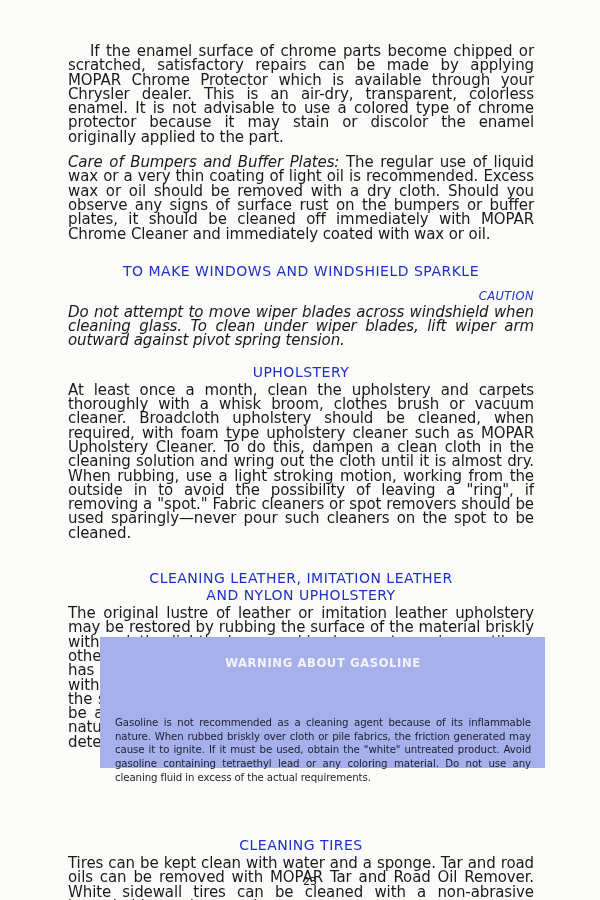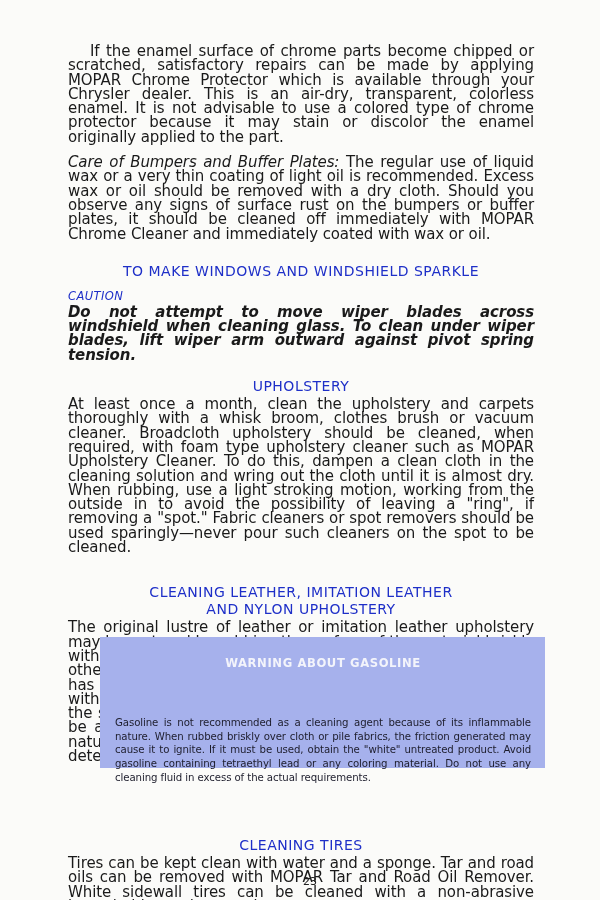--- a/index.html
+++ b/index.html
@@ -15,24 +15,24 @@
     margin: 0; font-size: 15px; line-height: 14.3px;
     text-align: justify; letter-spacing: -0.1px;
   }
   .indent { text-indent: 22px; }
   .runin { font-weight: normal; font-style: italic; }
   h2 {
     margin: 0; color: #1e2fc8; font-weight: normal; text-align: center;
     font-size: 14px; letter-spacing: 0.5px; line-height: 17px;
   }
   .caution-label {
-    color: #1e2fc8; font-style: italic; text-align: left;
+    color: #1e2fc8; font-style: italic; text-align: right;
     font-size: 11.5px; letter-spacing: 0.4px; margin: 0; line-height: 15px;
   }
-  .caution-text { font-weight: bold; font-style: italic; }
+  .caution-text { font-weight: normal; font-style: italic; }
   .warning-box {
     position: absolute; left: 100px; top: 637px; width: 445px; height: 131px;
     background: #a6b1ec; box-sizing: border-box; padding: 19px 14px 0 15px;
   }
   .warning-title {
     color: #f3f4fb; font-weight: bold; text-align: center;
     font-size: 11.6px; letter-spacing: 0.6px; margin: 0 0 4px 0; line-height: 14px;
   }
   .warning-box p { font-size: 10.2px; line-height: 13.7px; color: #1d1d2c; margin-top: 46px; }
   .page-number {

